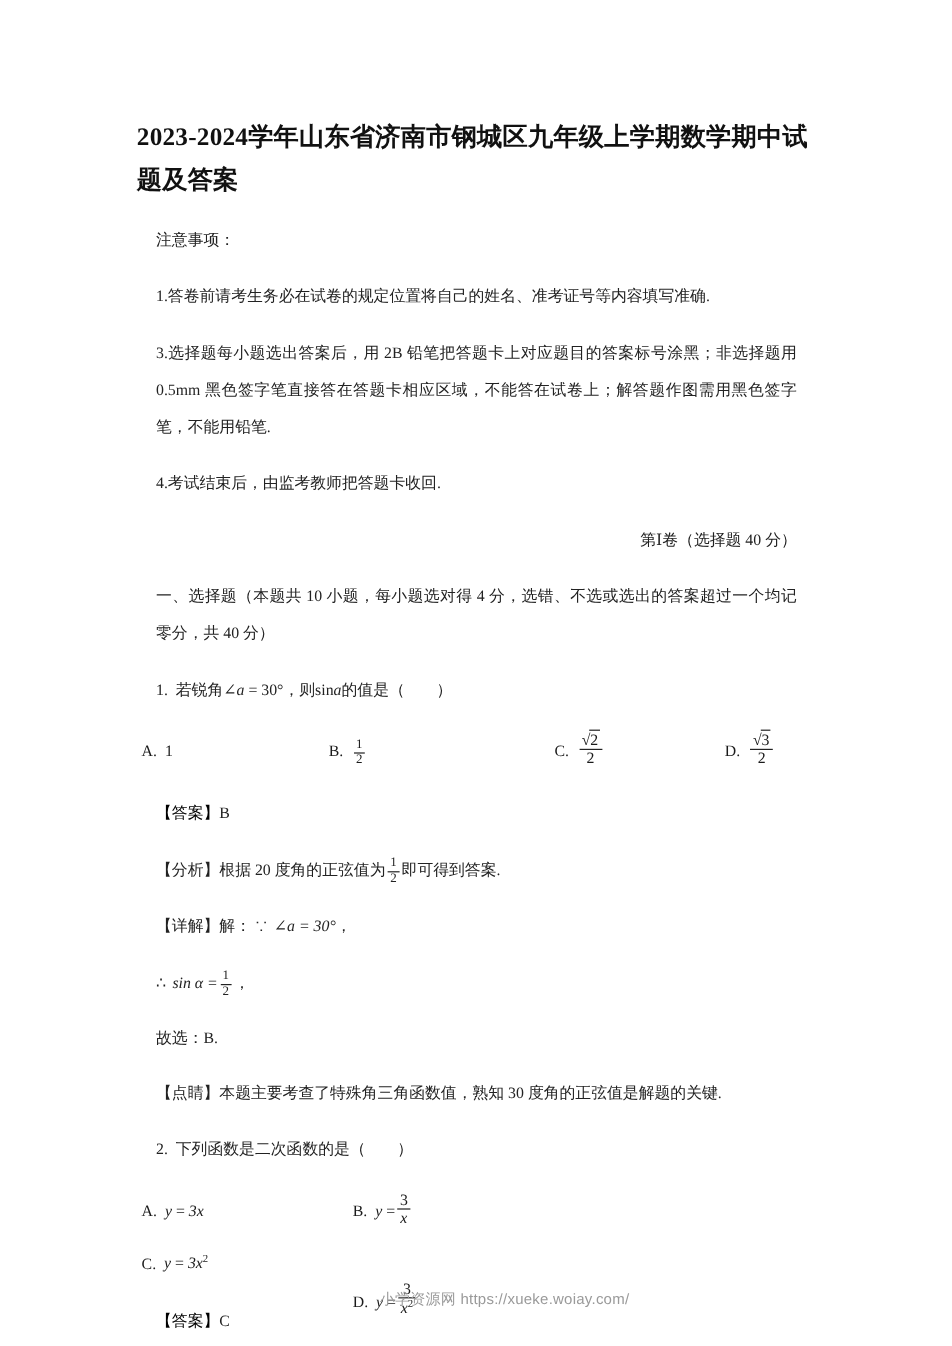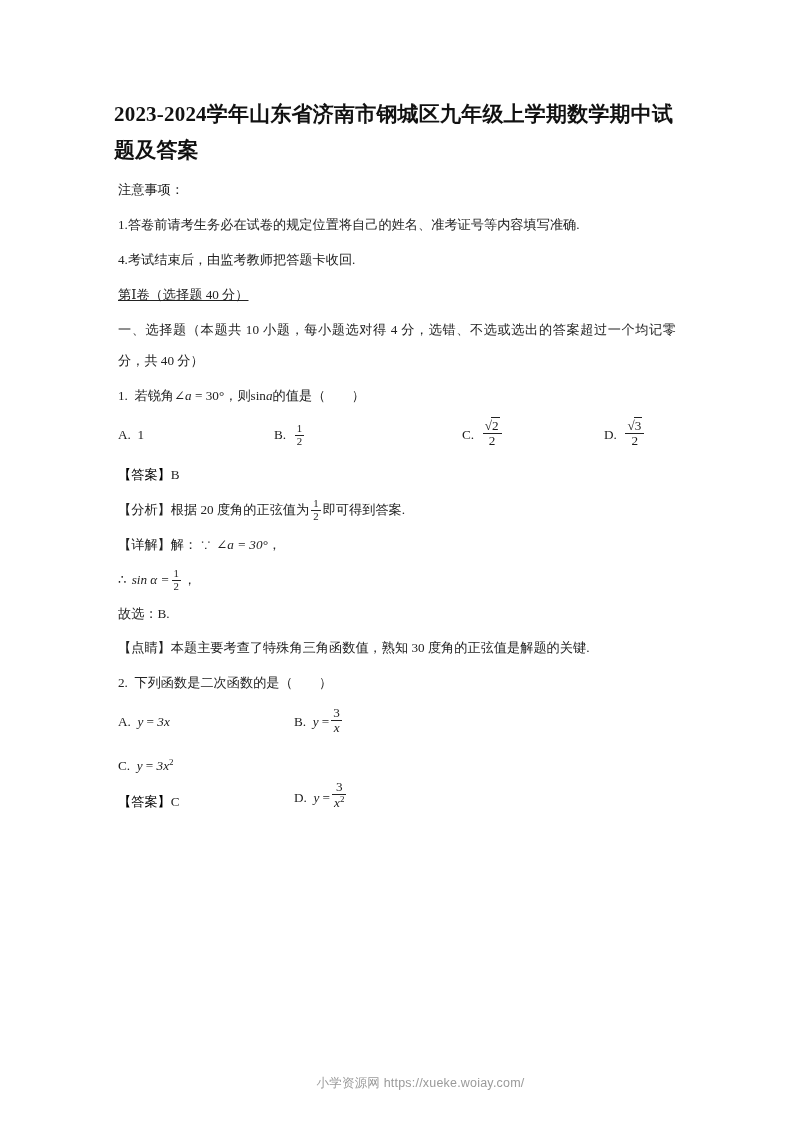--- a/index.html
+++ b/index.html
@@ -38,25 +38,25 @@
     color: #111;
     margin: 0 0 6px 0;
     font-family: "Liberation Serif", "DejaVu Serif", serif;
   }
 
   
   .para {
     font-size: 13.2px;
     line-height: 31px;
     color: #222;
-    margin: 4px;
+    margin: 16px;
     text-align: justify;
     text-justify: inter-ideograph;
   }
-  .para.center { text-align: left; text-decoration: underline; }
+  .para.center { text-align: right; }
   .para.tight { line-height: 29px; }
 
   
   .mark-blue { color: #000000; }
 
   
   .m {
     font-family: "Liberation Serif", "DejaVu Serif", serif;
     font-style: italic;
     white-space: nowrap;
@@ -132,20 +132,21 @@
 </head>
 <body>
 
 <div class="page">
   <div class="content">
 
     <h1 class="doc-title">2023-2024学年山东省济南市钢城区九年级上学期数学期中试题及答案</h1>
 
     <p class="para">注意事项：</p>
     <p class="para">1.答卷前请考生务必在试卷的规定位置将自己的姓名、准考证号等内容填写准确.</p>
+    <p class="para">3.选择题每小题选出答案后，用 2B 铅笔把答题卡上对应题目的答案标号涂黑；非选择题用 0.5mm 黑色签字笔直接答在答题卡相应区域，不能答在试卷上；解答题作图需用黑色签字笔，不能用铅笔.</p>
     <p class="para">4.考试结束后，由监考教师把答题卡收回.</p>
 
     <p class="para center">第Ⅰ卷（选择题 40 分）</p>
     <p class="para">一、选择题（本题共 10 小题，每小题选对得 4 分，选错、不选或选出的答案超过一个均记零分，共 40 分）</p>
 
     <p class="para">
       <span>1.</span>
       &nbsp;<span>若锐角</span><span class="m"><span class="mi">∠a</span>&nbsp;<span class="mn">=</span>&nbsp;<span class="mn">30°</span></span><span>，则</span><span class="m"><span class="up">sin</span><span class="mi">a</span></span><span>的值是（　　）</span>
     </p>
 

